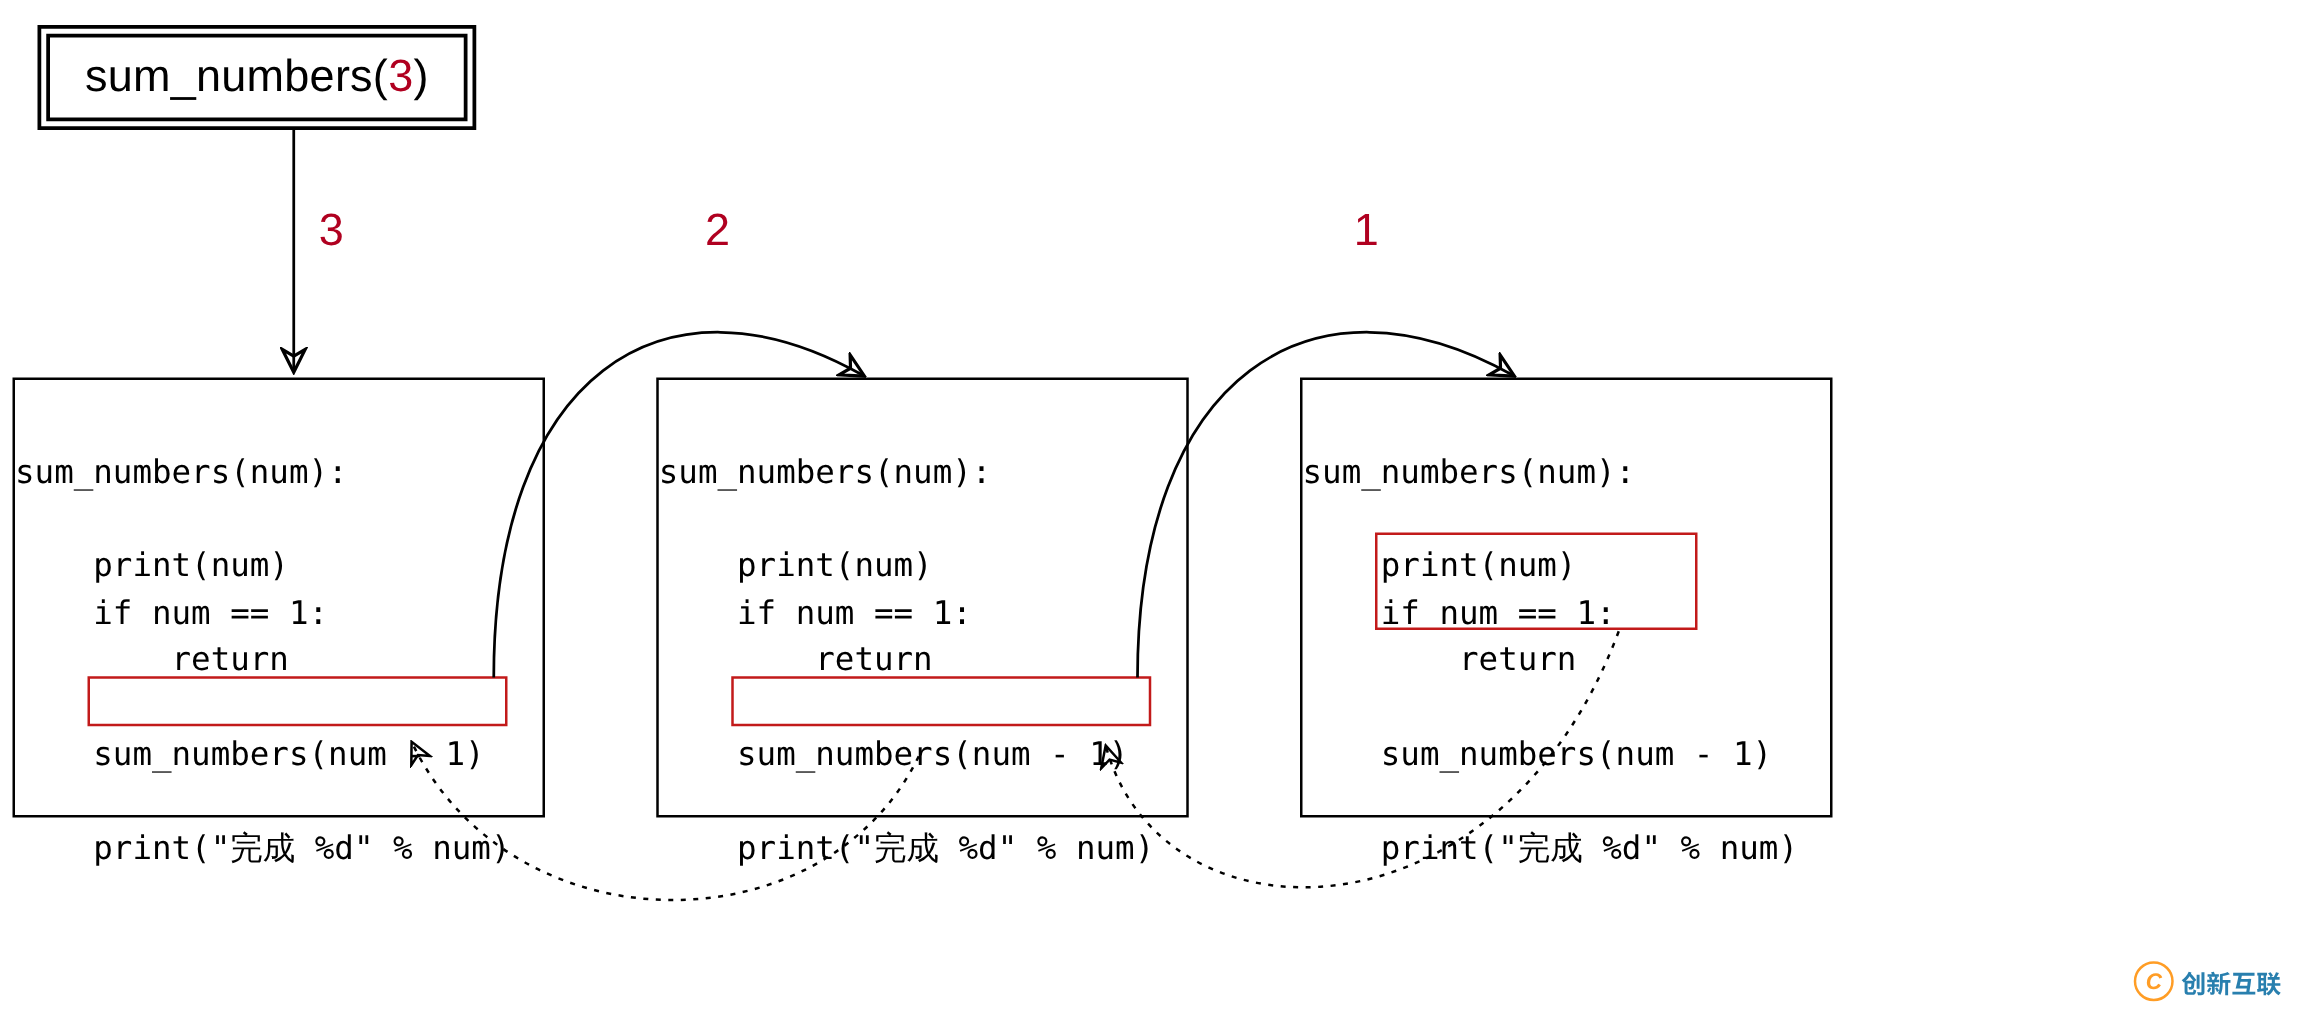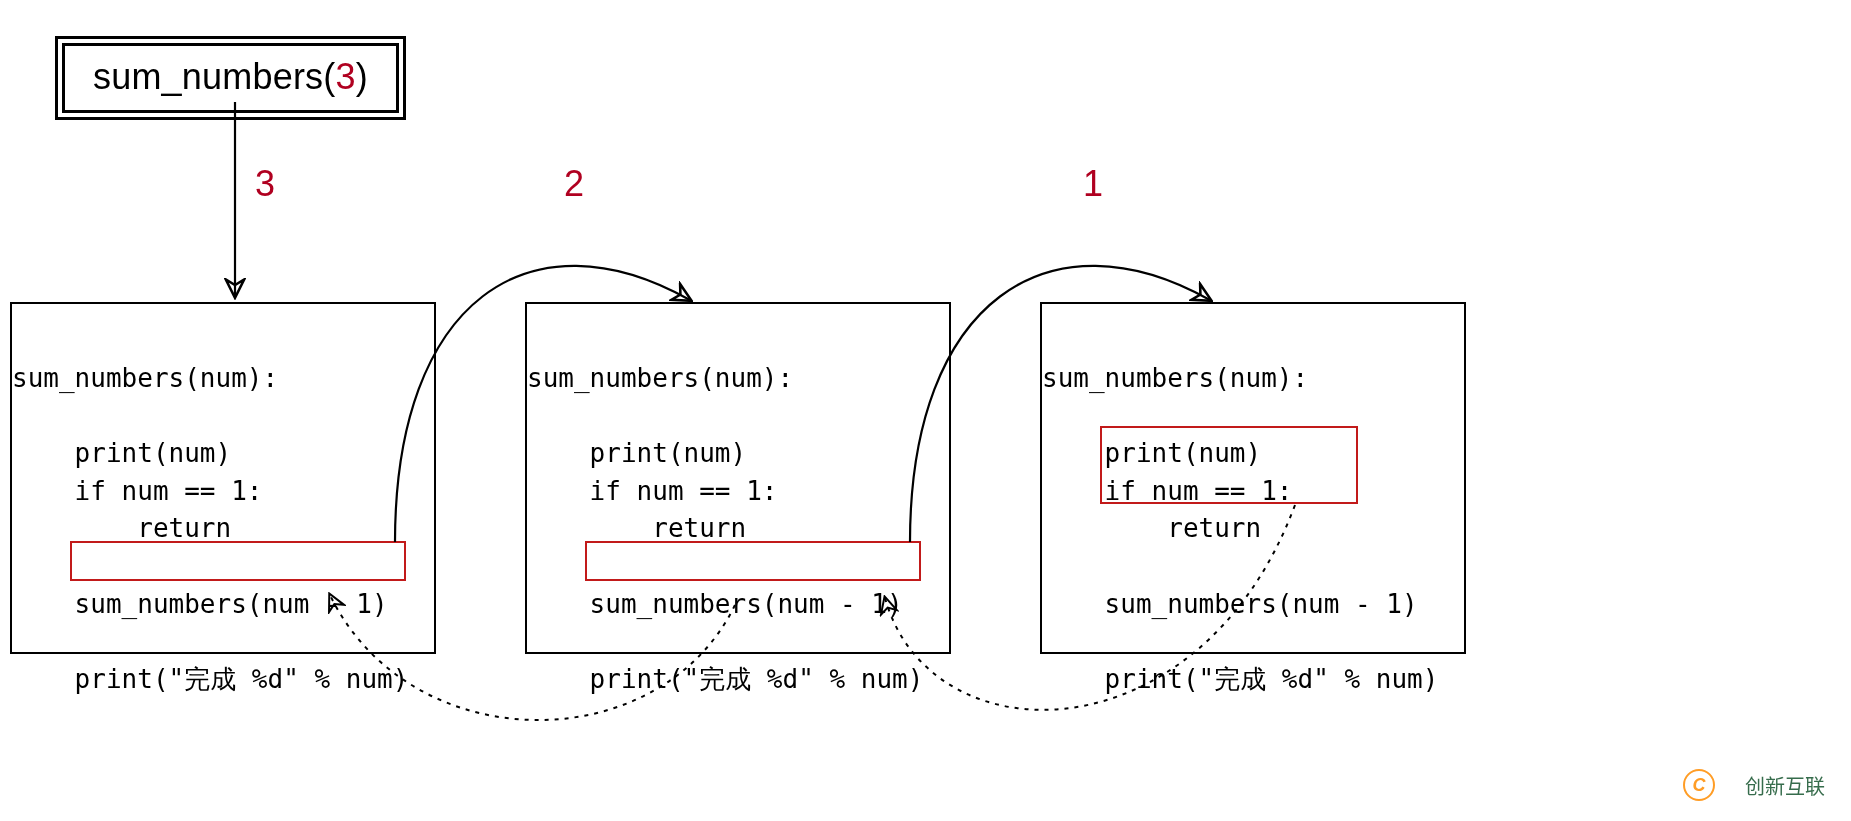--- a/index.html
+++ b/index.html
@@ -80,40 +80,39 @@
     display: flex;
     align-items: center;
     justify-content: center;
     color: #ff8c00;
     font-weight: 700;
     font-size: 18px;
     font-style: italic;
     font-family: sans-serif;
   }
   .watermark .txt {
-    color: #14532d;
+    color: #0369a1;
     font-size: 20px;
-    font-weight: 400;
-    margin-left: 24px;
+    font-weight: 700;
   }
 
   
   svg.overlay {
     position: absolute;
     left: 0;
     top: 0;
     width: 1851px;
     height: 821px;
     pointer-events: none;
   }
 </style>
 </head>
 <body>
 
-<div class="call-box" style="left:30px; top:36px;margin-left:25px;">
+<div class="call-box" style="left:30px; top:20px;">
   <div class="call-box-inner">
     <span class="fn">sum_numbers</span><span class="paren">(</span><span class="arg">3</span><span class="paren">)</span>
   </div>
 </div>
 
 <div class="step-label" style="left:255px; top:163px;">3</div>
 
 <div class="step-label" style="left:564px; top:163px;">2</div>
 
 <div class="step-label" style="left:1083px; top:163px;">1</div>

